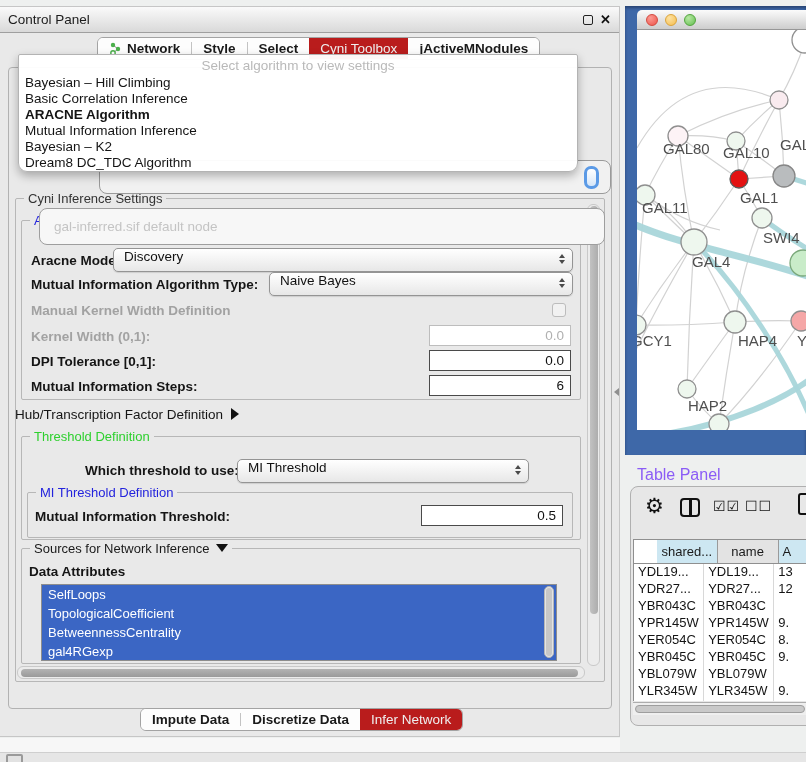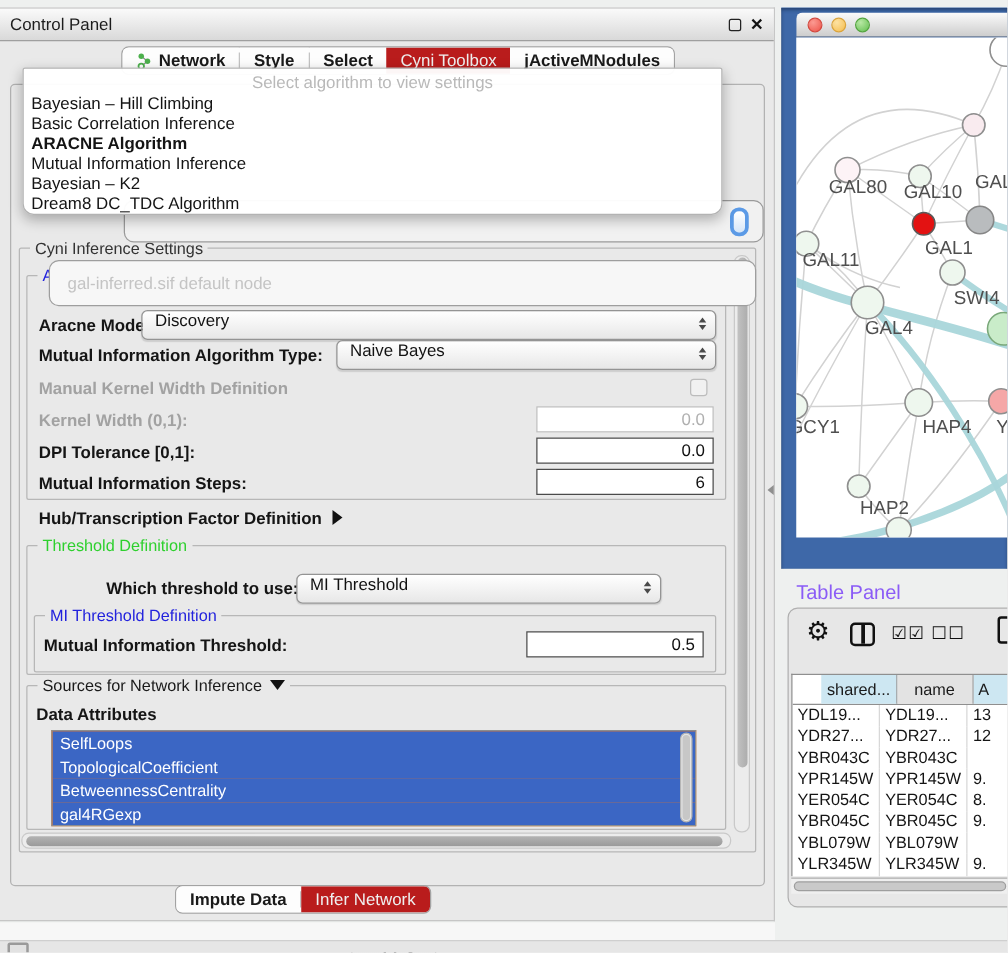--- a/index.html
+++ b/index.html
@@ -49,21 +49,21 @@
   .field.strong{border-color:#4a4a4a}
   .combo{position:absolute;height:24px;border:1px solid #949494;border-radius:5px;background:linear-gradient(#ffffff,#e7e7e7);box-shadow:0 1px 1px rgba(0,0,0,.12);display:flex;}
   .combo .txt{font-size:13.5px;color:#111;padding-left:10px}
   .stepper{position:absolute;right:7px;top:5px;display:flex;flex-direction:column;gap:2px}
   .tri-up{width:0;height:0;border-left:3.5px solid transparent;border-right:3.5px solid transparent;border-bottom:4.5px solid #4a4a4a}
   .tri-dn{width:0;height:0;border-left:3.5px solid transparent;border-right:3.5px solid transparent;border-top:4.5px solid #4a4a4a}
   .chk{position:absolute;width:14px;height:14px;border:1px solid #bcbcbc;border-radius:3px;background:#f1f1f1}
   .arrow-right{display:inline-block;width:0;height:0;border-top:6px solid transparent;border-bottom:6px solid transparent;border-left:8px solid #111;margin-left:8px;vertical-align:-1px}
   .arrow-down{display:inline-block;width:0;height:0;border-left:6px solid transparent;border-right:6px solid transparent;border-top:8px solid #111;margin-left:6px;vertical-align:1px}
 
-  .attr-list{position:absolute;left:40px;top:576px;width:516px;height:77px;background:#f97316;border:1px solid #8d8d8d;overflow:hidden}
+  .attr-list{position:absolute;left:40px;top:576px;width:516px;height:77px;background:#1d4ed8;border:1px solid #8d8d8d;overflow:hidden}
   .attr-item{height:19px;line-height:19px;padding-left:6px;font-size:13px;color:#fff;background:#3b66c4;white-space:nowrap}
   .list-vscroll{position:absolute;left:543px;top:578px;width:10px;height:72px;background:#e4e4e4;border:1px solid #b5b5b5;border-radius:5px}
   .list-vthumb{position:absolute;left:1px;top:1px;width:6px;height:68px;background:#c7c7c7;border-radius:4px}
 
   .vscroll{position:absolute;left:586px;top:196px;width:13px;height:462px;background:#ececec;border:1px solid #c9c9c9;border-radius:6px}
   .vthumb{position:absolute;left:1.5px;top:1px;width:8px;height:408px;background:linear-gradient(90deg,#c2c2c2,#adadad);border-radius:5px}
   .hscroll{position:absolute;left:16px;top:658px;width:568px;height:13px;background:#ececec;border:1px solid #c9c9c9;border-radius:6px}
   .hthumb{position:absolute;left:3px;top:1.5px;width:557px;height:8px;background:linear-gradient(#b3b3b3,#9a9a9a);border-radius:5px}
 
   .apply-btn{position:absolute;left:272px;top:676px;width:68px;height:23px;background:linear-gradient(#ffffff,#e4e4e4);border:1px solid #8d8d8d;border-radius:5px;font-size:13.5px;font-weight:600;color:#111;text-align:center;line-height:21px}
@@ -181,21 +181,21 @@
 
       <span class="lbl gray" style="left:22px;top:261px">Kernel Width (0,1):</span>
       <div class="field gray" style="left:420px;top:257px;width:142px">0.0</div>
 
       <span class="lbl" style="left:22px;top:286px">DPI Tolerance [0,1]:</span>
       <div class="field strong" style="left:420px;top:282px;width:142px">0.0</div>
 
       <span class="lbl" style="left:22px;top:311px">Mutual Information Steps:</span>
       <div class="field strong" style="left:420px;top:307px;width:142px">6</div>
 
-      <span class="lbl" style="left:22px;top:339px;font-weight:700"><span>Hub/Transcription Factor Definition</span><span class="arrow-right"></span></span>
+      <span class="lbl" style="left:6px;top:339px;font-weight:400"><span>Hub/Transcription Factor Definition</span><span class="arrow-right"></span></span>
 
       <div class="fs" style="left:12px;top:368px;width:560px;height:104px">
         <span class="fs-legend green">Threshold Definition</span>
       </div>
       <span class="lbl" style="left:76px;top:395px">Which threshold to use:</span>
       <div class="combo" style="left:228px;top:391px;width:292px">
         <span class="txt">MI Threshold</span>
         <span class="stepper">
             <span class="tri-up"></span>
             <span class="tri-dn"></span>
@@ -227,20 +227,21 @@
       <div class="hscroll" style="left:8px;top:598px">
           <div class="hthumb"></div>
         </div>
 
       <div class="apply-btn">Apply</div>
     </div>
 
     <div class="tabbar" style="left:140px;top:701px" id="bottomTabs">
         <div class="tab">Impute Data</div>
         <div class="tabsep"></div>
+        <div class="tab">Discretize Data</div>
         <div class="tab sel">Infer Network</div>
       </div>
   </div>
 
   <div class="dropdown">
     <div class="dd-prompt">Select algorithm to view settings</div>
     <div id="ddItems">
         <div class="dd-item">Bayesian – Hill Climbing</div>
         <div class="dd-item">Basic Correlation Inference</div>
         <div class="dd-item hl">ARACNE Algorithm</div>

